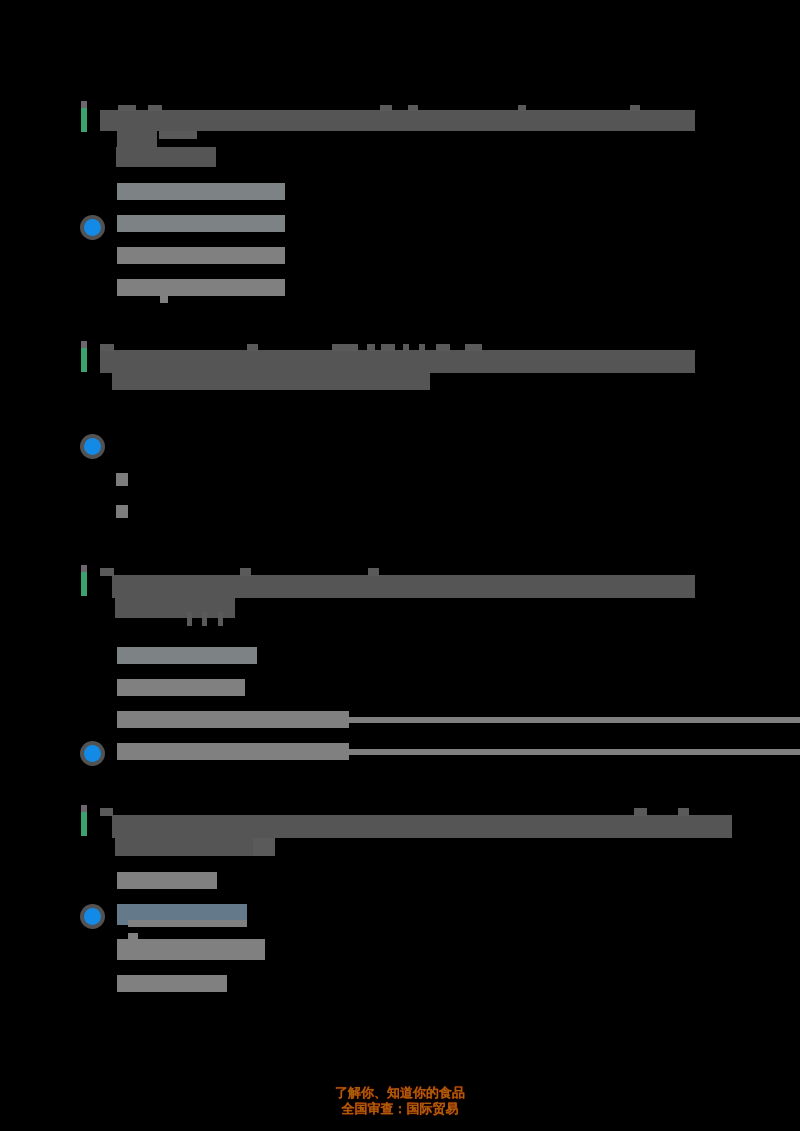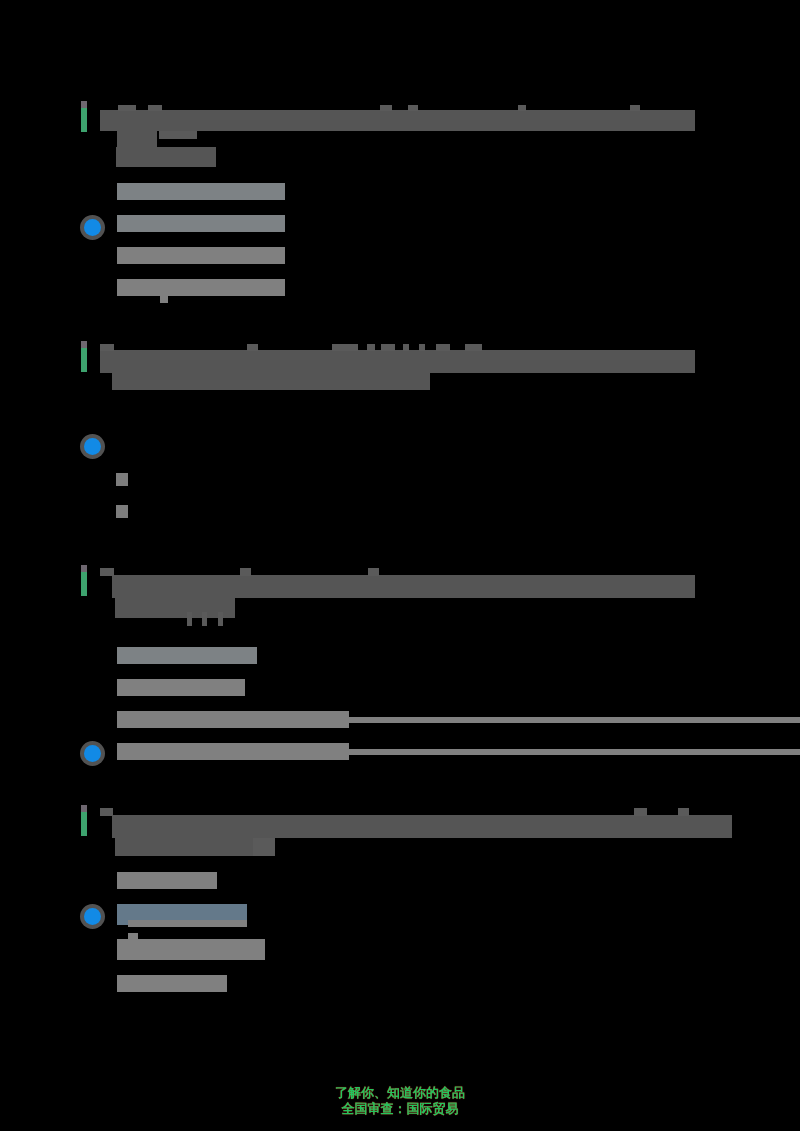--- a/index.html
+++ b/index.html
@@ -35,21 +35,21 @@
     filter: blur(0.7px);
     text-shadow: 0 0 1px #e8120c;
   }
 
   
   .doc-footer {
     position: absolute;
     left: 0;
     width: 800px;
     text-align: center;
-    color: #22c55e;
+    color: #a16207;
     font-size: 13px;
     font-weight: bold;
     line-height: 16px;
     white-space: nowrap;
     filter: blur(0.7px);
     text-shadow: 0 0 1px #e8120c;
   }
   .footer-l1 { top: 1085px; }
   .footer-l2 { top: 1101px; }
 

